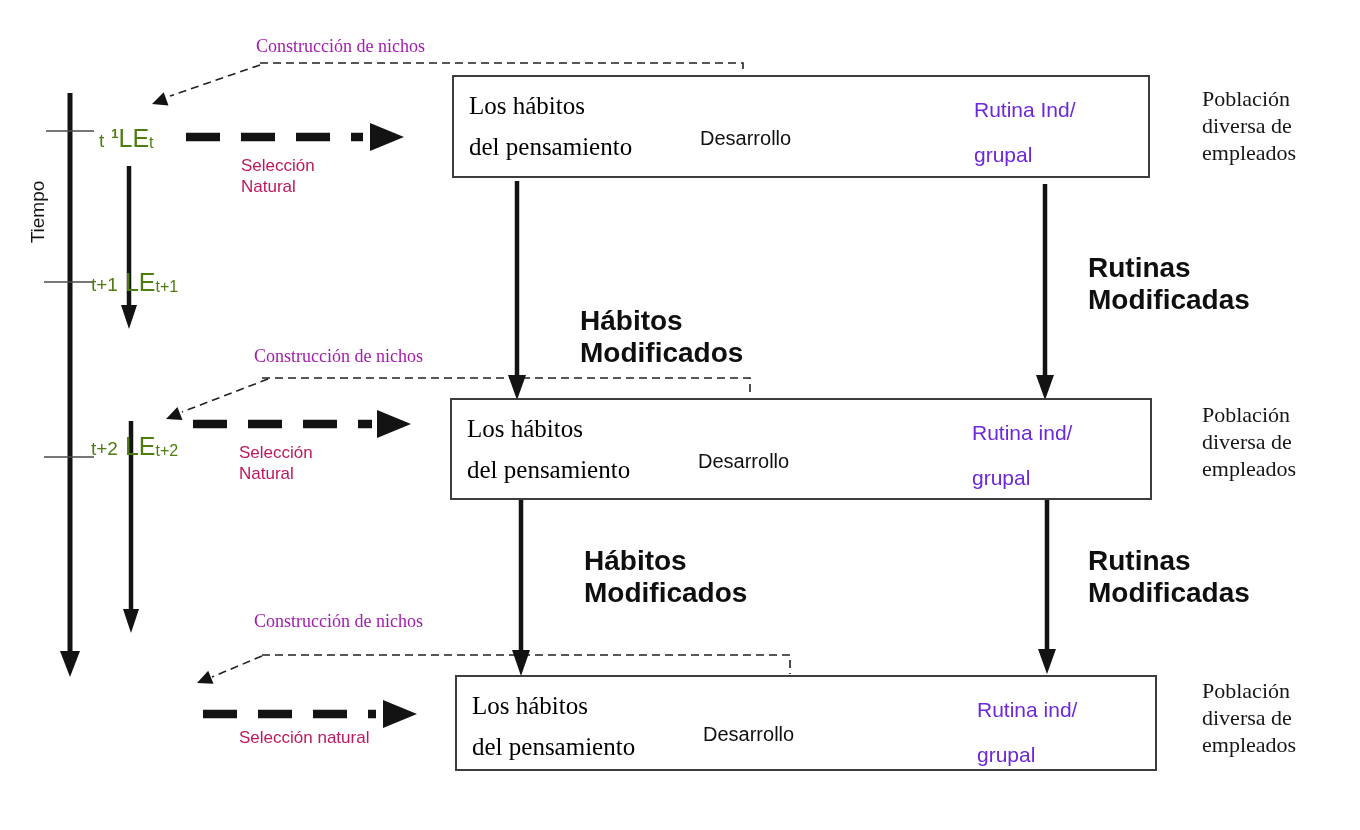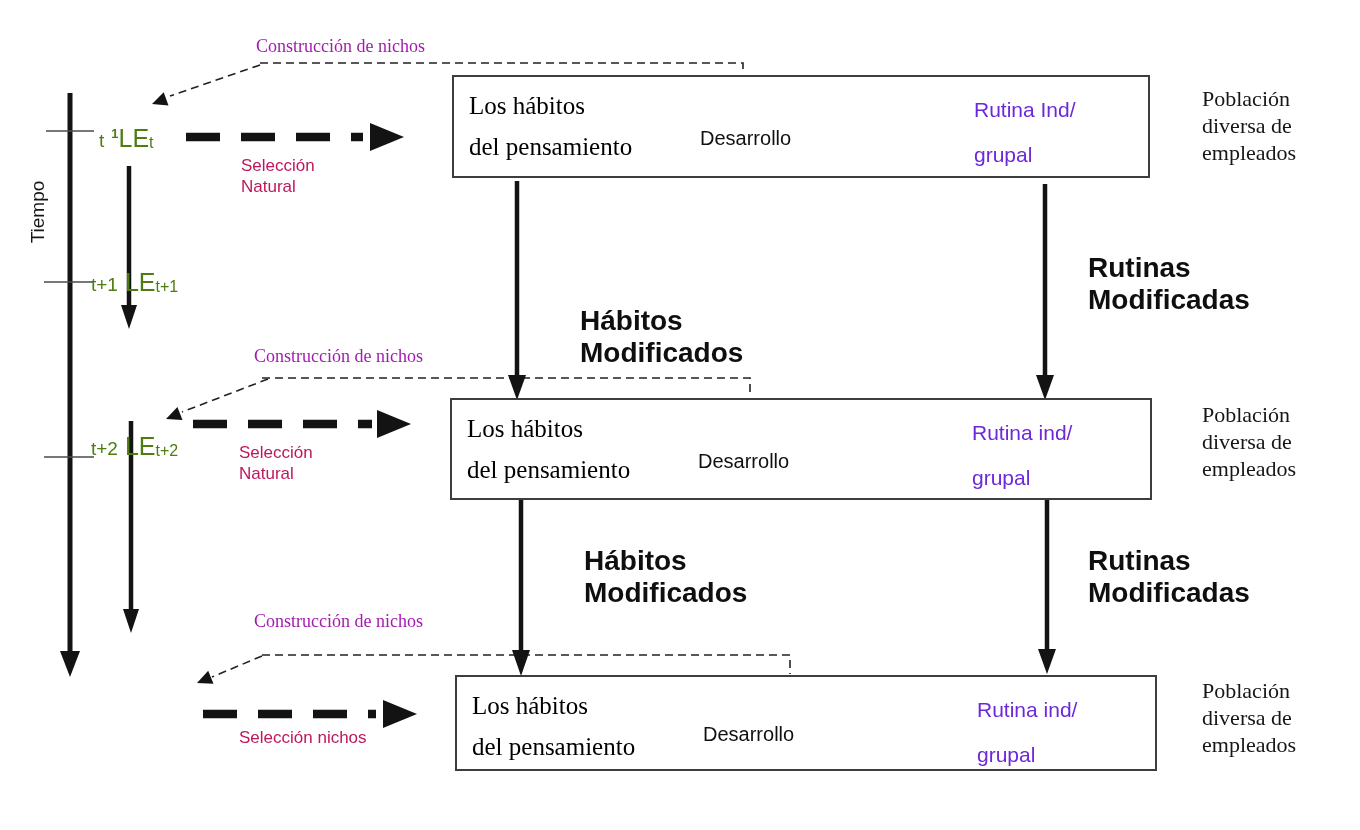--- a/index.html
+++ b/index.html
@@ -170,21 +170,21 @@
     <span>Hábitos</span>
     <span>Modificados</span>
   </div>
   <div class="abs gap-label sans" style="left:1088px; top:545px;">
     <span>Rutinas</span>
     <span>Modificadas</span>
   </div>
 
   <div class="abs niche-label serif" style="left:238px; top:611px;">Construcción de nichos</div>
   <div class="abs selection-label sans" style="left:239px; top:727px;">
-    <span>Selección nichos</span>
+    <span>Selección natural</span>
     <span></span>
   </div>
 
   <div class="row-box" style="left:455px; top:675px; width:698px; height:92px;">
     <div class="box-habits serif">
       <span>Los hábitos</span>
       <span>del pensamiento</span>
     </div>
     <div class="box-dev sans" style="top:46px;">Desarrollo</div>
     <div class="box-routine sans">

